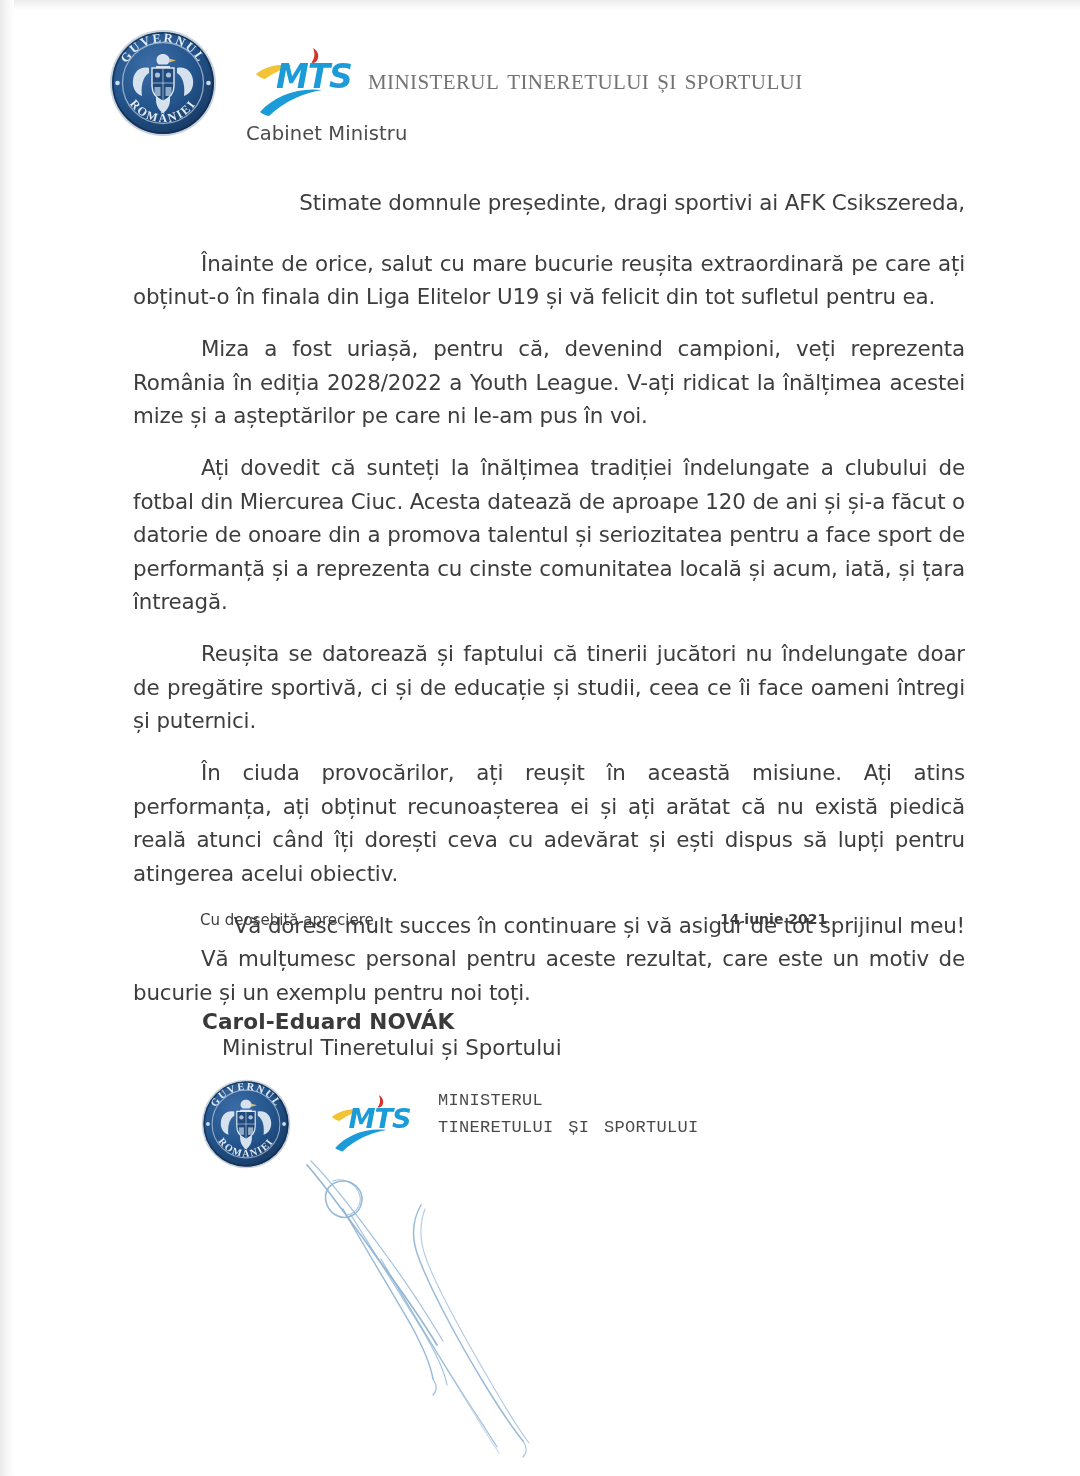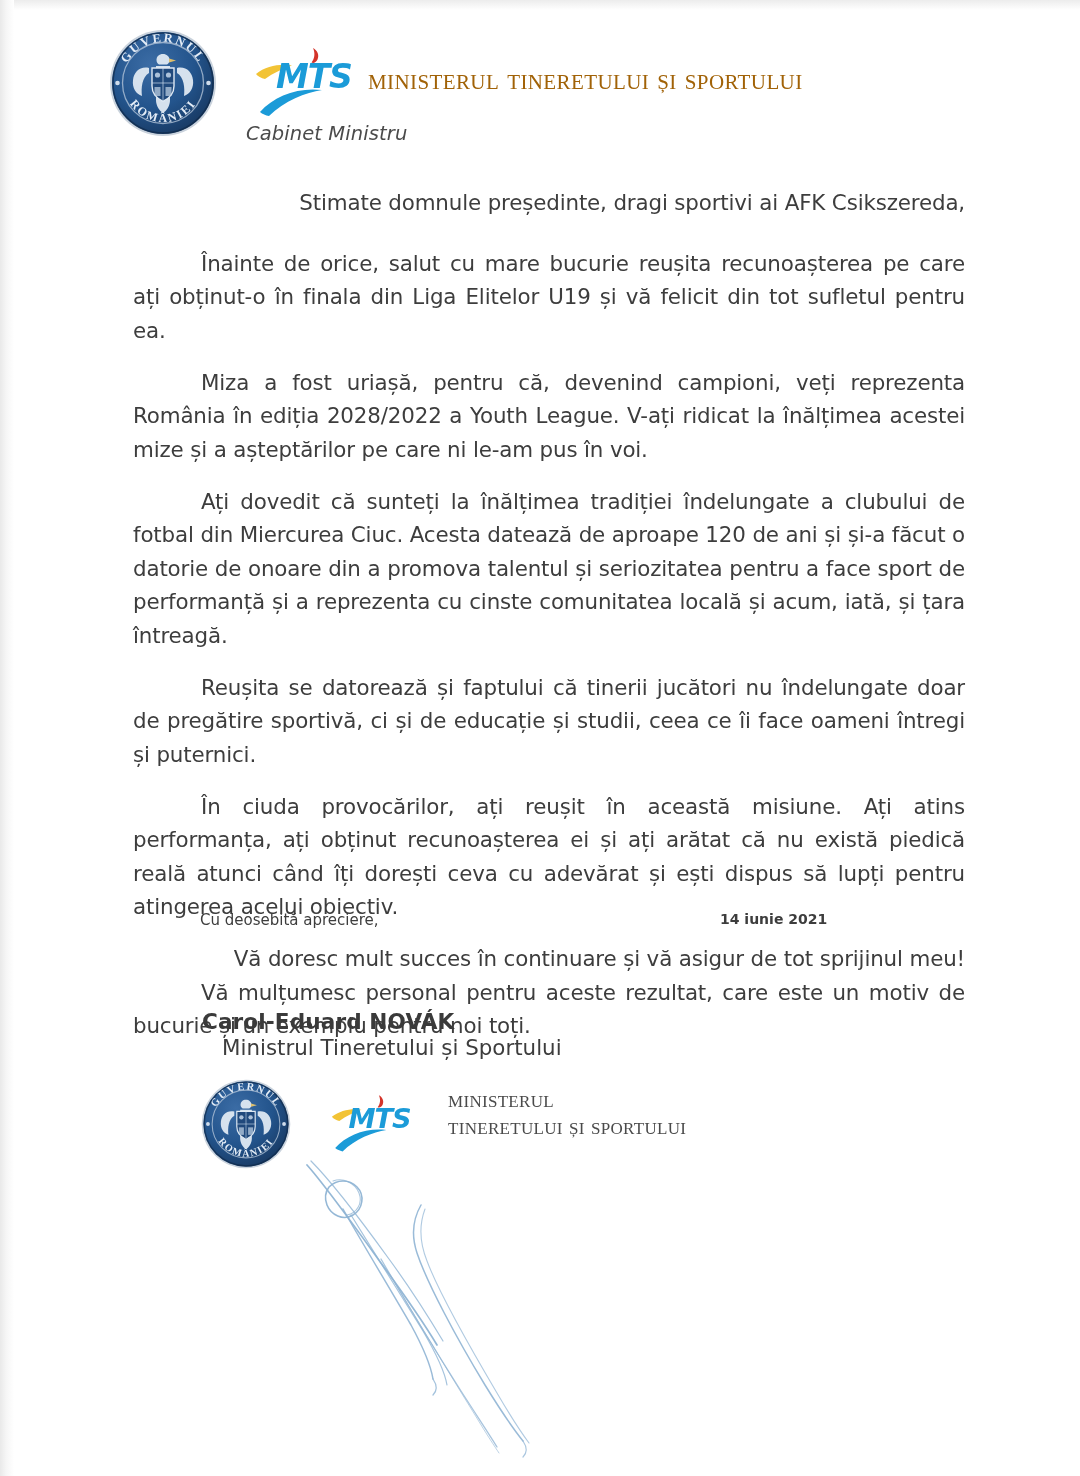--- a/index.html
+++ b/index.html
@@ -59,35 +59,34 @@
     width: 125px;
     height: 80px;
   }
   .ministry-title {
     position: absolute;
     left: 268px;
     top: 38px;
     font-family: "Liberation Serif", "DejaVu Serif", serif;
     font-size: 30.5px;
     letter-spacing: 0.4px;
-    color: #a16207;
+    color: #737373;
     white-space: nowrap;
     font-variant: small-caps;
     text-transform: lowercase;
     text-align: center;
   }
   .cabinet {
     position: absolute;
     left: 146px;
     top: 98px;
     font-family: "DejaVu Sans", sans-serif;
     font-size: 19.5px;
     color: #4b4b4b;
     letter-spacing: 0.1px;
-    font-style: italic;
   }
 
   
   .letter-body {
     position: absolute;
     left: 133px;
     top: 186px;
     width: 832px;
   }
   .para {
@@ -169,23 +168,23 @@
   }
   .footer-mts {
     position: absolute;
     left: 130px;
     top: 14px;
     width: 105px;
     height: 66px;
   }
   .footer-ministry-title {
     position: absolute;
-    left: 252px;
+    left: 242px;
     top: 8px;
-    font-family: Liberation Serif, serif;
+    font-family: Liberation Mono, monospace;
     font-size: 24px;
     line-height: 26.5px;
     color: #4a4a4a;
     font-variant: small-caps;
     text-transform: lowercase;
     letter-spacing: 0.3px;
   }
 
   
   .signature {
@@ -264,21 +263,21 @@
 
       <text x="26" y="44" font-family="DejaVu Sans, sans-serif" font-size="33" font-weight="bold" font-style="italic" fill="#1b9bd8" letter-spacing="-1.2">MTS</text>
     </svg>
 
     <div class="ministry-title">Ministerul Tineretului și Sportului</div>
     <div class="cabinet">Cabinet Ministru</div>
   </div>
 
   <div class="letter-body">
     <p class="para salutation no-justify">Stimate domnule președinte, dragi sportivi ai AFK Csikszereda,</p>
-    <p class="para">Înainte de orice, salut cu mare bucurie reușita recunoașterea pe care ați obținut-o în finala din Liga Elitelor U19 și vă felicit din tot sufletul pentru ea.</p>
+    <p class="para">Înainte de orice, salut cu mare bucurie reușita extraordinară pe care ați obținut-o în finala din Liga Elitelor U19 și vă felicit din tot sufletul pentru ea.</p>
     <p class="para">Miza a fost uriașă, pentru că, devenind campioni, veți reprezenta România în ediția 2028/2022 a Youth League. V-ați ridicat la înălțimea acestei mize și a așteptărilor pe care ni le-am pus în voi.</p>
     <p class="para">Ați dovedit că sunteți la înălțimea tradiției îndelungate a clubului de fotbal din Miercurea Ciuc. Acesta datează de aproape 120 de ani și și-a făcut o datorie de onoare din a promova talentul și seriozitatea pentru a face sport de performanță și a reprezenta cu cinste comunitatea locală și acum, iată, și țara întreagă.</p>
     <p class="para">Reușita se datorează și faptului că tinerii jucători nu îndelungate doar de pregătire sportivă, ci și de educație și studii, ceea ce îi face oameni întregi și puternici.</p>
     <p class="para">În ciuda provocărilor, ați reușit în această misiune. Ați atins performanța, ați obținut recunoașterea ei și ați arătat că nu există piedică reală atunci când îți dorești ceva cu adevărat și ești dispus să lupți pentru atingerea acelui obiectiv.</p>
     <p class="para last-wish no-justify">Vă doresc mult succes în continuare și vă asigur de tot sprijinul meu!</p>
     <p class="para">Vă mulțumesc personal pentru aceste rezultat, care este un motiv de bucurie și un exemplu pentru noi toți.</p>
   </div>
 
   <div class="closing-row">
     <span class="closing-text">Cu deosebită apreciere,</span>

